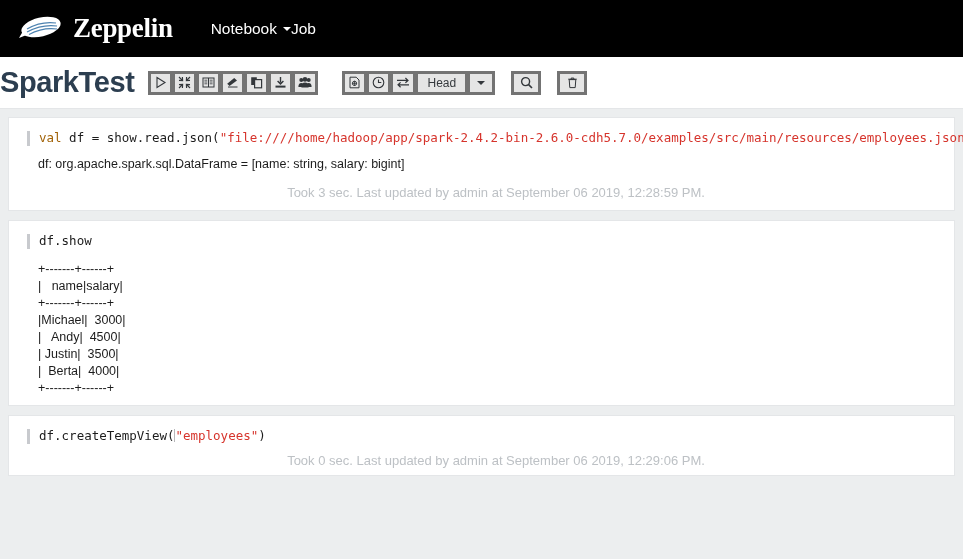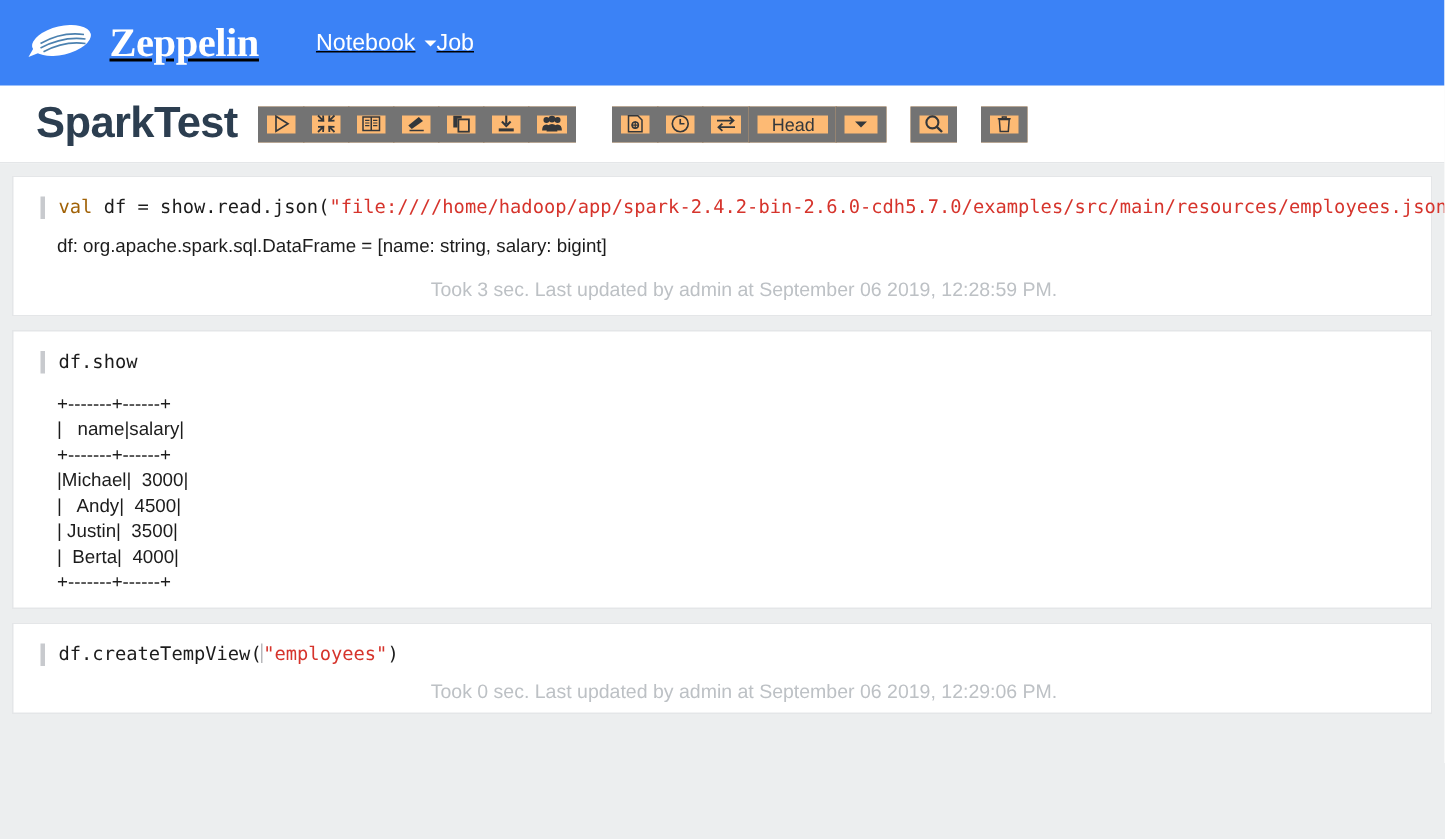--- a/index.html
+++ b/index.html
@@ -7,26 +7,25 @@
     margin: 0; padding: 0;
     width: 963px; height: 559px;
     overflow: hidden;
     background: #ffffff;
     font-family: "Liberation Sans", sans-serif;
   }
 
   
   .navbar {
     height: 57px;
-    background: #3b82f6;
+    background: #000000;
     display: flex;
     align-items: center;
     padding: 0 0 0 18px;
     position: relative;
-    text-decoration: underline;
   }
   .brand {
     display: flex;
     align-items: center;
     gap: 9px;
     margin-right: 38px;
   }
   .brand-logo { width: 46px; height: 30px; display: block; }
   .brand-name {
     color: #ffffff;
@@ -52,37 +51,37 @@
     border-top: 4.5px solid #ffffff;
     display: inline-block;
   }
 
   
   .toolbar {
     height: 52px;
     background: #ffffff;
     display: flex;
     align-items: center;
-    padding: 0 24px;
+    padding: 0 0;
     border-bottom: 1px solid #e4e6e8;
   }
   .note-title {
     font-size: 29px;
     font-weight: bold;
     color: #2c3e50;
     margin-right: 14px;
     line-height: 1;
     letter-spacing: -0.4px;
   }
   .btn-group { display: flex; }
   .tbtn {
     height: 24px;
     min-width: 24px;
-    border: 6px solid #737373;
-    background: #fdba74;
+    border: 3px solid #737373;
+    background: #e5e5e5;
     margin-left: -1px;
     display: flex;
     align-items: center;
     justify-content: center;
     cursor: pointer;
     padding: 0 3px;
     color: #33373b;
   }
   .tbtn:first-child { margin-left: 0; }
   .tbtn svg { display: block; }

